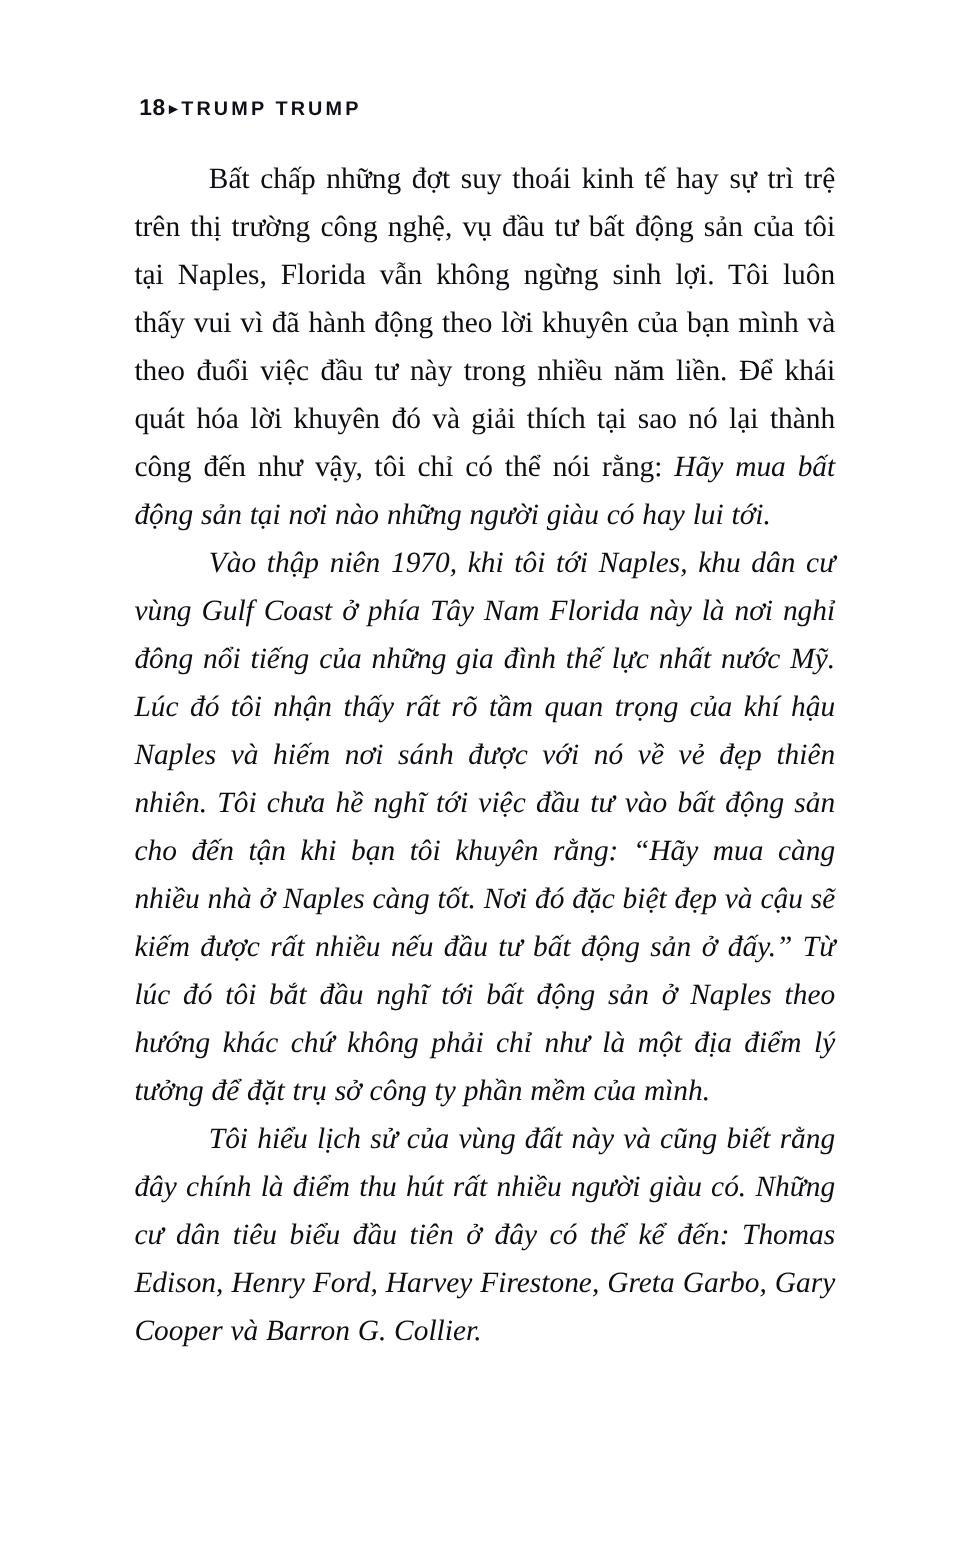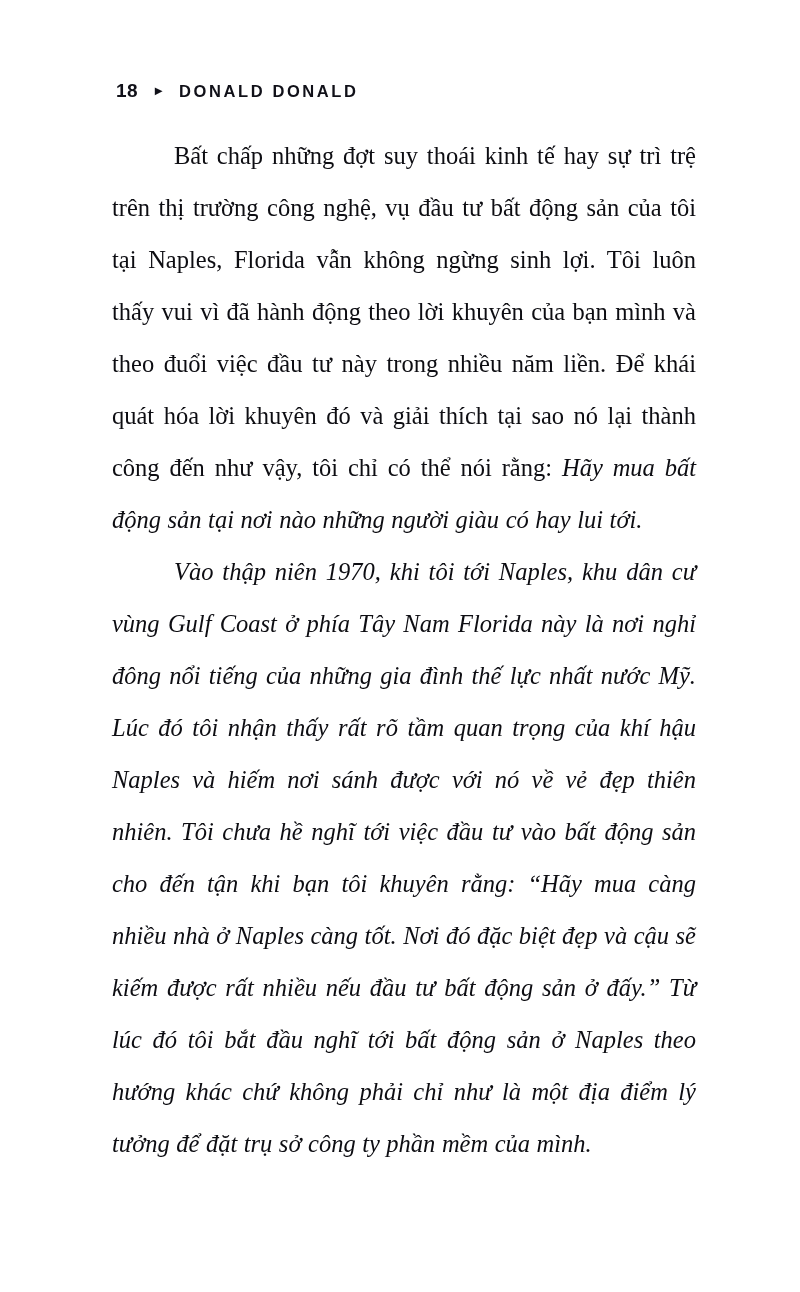--- a/index.html
+++ b/index.html
@@ -20,21 +20,20 @@
     left: 0;
     top: 0;
     width: 800px;
     height: 1292px;
     box-sizing: border-box;
     padding: 78px 104px 60px 112px;
   }
   .running-head {
     display: flex;
     align-items: center;
-    gap: 14px;
     margin: 0 0 26px 4px;
     height: 26px;
   }
   .folio {
     font-family: "Liberation Sans", sans-serif;
     font-size: 19px;
     font-weight: 700;
     letter-spacing: 0.5px;
     color: #101018;
   }
@@ -47,21 +46,21 @@
   .head-title {
     font-family: "Liberation Sans", sans-serif;
     font-size: 16.5px;
     font-weight: 600;
     letter-spacing: 2.6px;
     color: #101018;
   }
   .body-text p {
     margin: 0;
     font-size: 24.5px;
-    line-height: 52px;
+    line-height: 40px;
     text-align: justify;
     text-align-last: left;
     text-indent: 62px;
     hyphens: none;
     word-spacing: 0.4px;
   }
   .body-text p + p {
     margin-top: 0;
     font-style: italic;
   }
@@ -73,24 +72,25 @@
   }
 </style>
 </head>
 <body>
 
 <div class="page">
 
   <div class="running-head">
     <span class="folio">18</span>
     <span class="head-marker">►</span>
-    <span class="head-title">DONALD DONALD</span>
+    <span class="head-title">TRUMP TRUMP</span>
   </div>
 
   <div class="body-text">
 
     <p class="last-line-left"><span>Bất chấp những đợt suy thoái kinh tế hay sự trì trệ trên thị trường công nghệ, vụ đầu tư bất động sản của tôi tại Naples, Florida vẫn không ngừng sinh lợi. Tôi luôn thấy vui vì đã hành động theo lời khuyên của bạn mình và theo đuổi việc đầu tư này trong nhiều năm liền. Để khái quát hóa lời khuyên đó và giải thích tại sao nó lại thành công đến như vậy, tôi chỉ có thể nói rằng: </span><em>Hãy mua bất động sản tại nơi nào những người giàu có hay lui tới.</em></p>
 
     <p>Vào thập niên 1970, khi tôi tới Naples, khu dân cư vùng Gulf Coast ở phía Tây Nam Florida này là nơi nghỉ đông nổi tiếng của những gia đình thế lực nhất nước Mỹ. Lúc đó tôi nhận thấy rất rõ tầm quan trọng của khí hậu Naples và hiếm nơi sánh được với nó về vẻ đẹp thiên nhiên. Tôi chưa hề nghĩ tới việc đầu tư vào bất động sản cho đến tận khi bạn tôi khuyên rằng: “Hãy mua càng nhiều nhà ở Naples càng tốt. Nơi đó đặc biệt đẹp và cậu sẽ kiếm được rất nhiều nếu đầu tư bất động sản ở đấy.” Từ lúc đó tôi bắt đầu nghĩ tới bất động sản ở Naples theo hướng khác chứ không phải chỉ như là một địa điểm lý tưởng để đặt trụ sở công ty phần mềm của mình.</p>
 
+    <p>Tôi hiểu lịch sử của vùng đất này và cũng biết rằng đây chính là điểm thu hút rất nhiều người giàu có. Những cư dân tiêu biểu đầu tiên ở đây có thể kể đến: Thomas Edison, Henry Ford, Harvey Firestone, Greta Garbo, Gary Cooper và Barron G. Collier.</p>
 
   </div>
 </div>
 
 </body></html>

